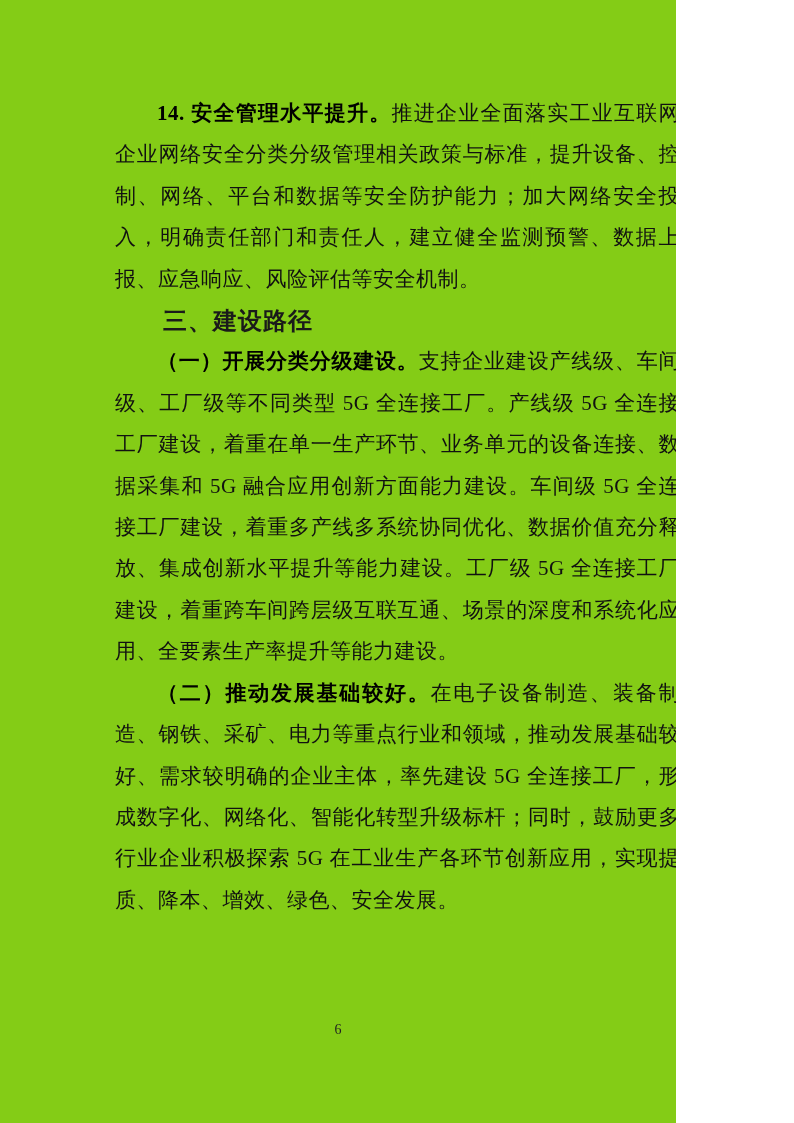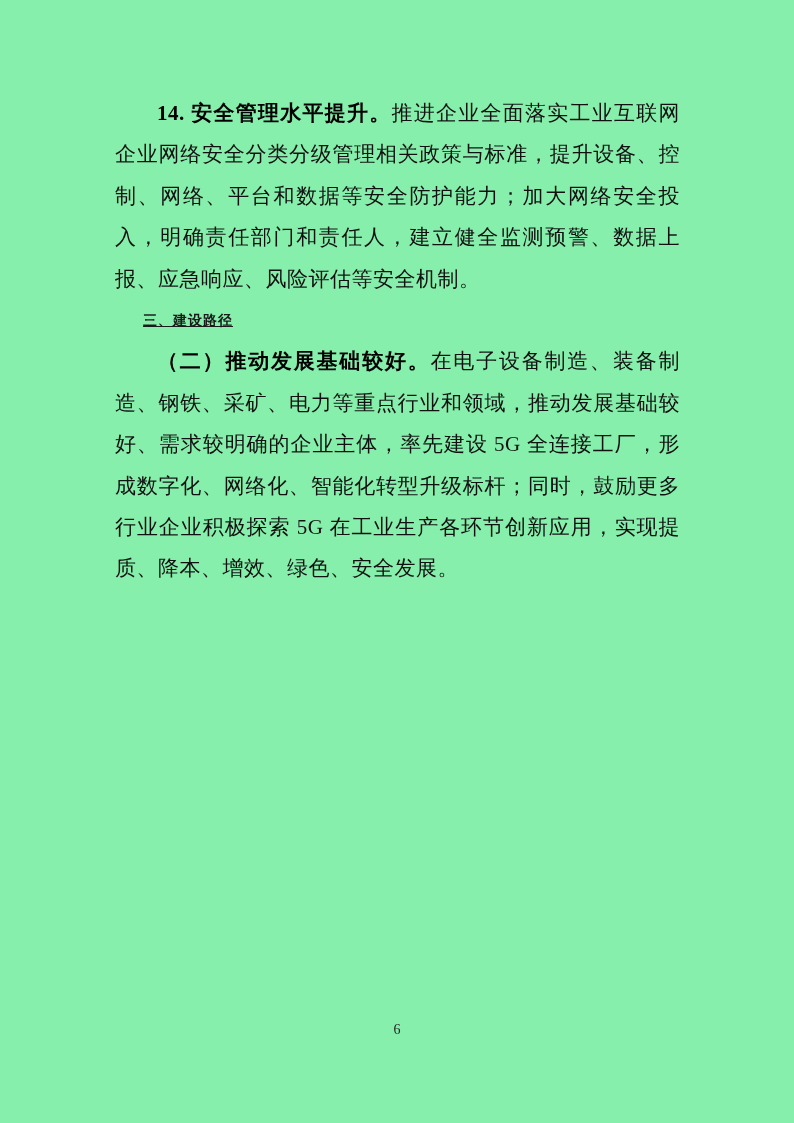--- a/index.html
+++ b/index.html
@@ -2,23 +2,23 @@
 <html><head>
 <meta charset="utf-8">
 <style>
   html, body {
     margin: 0;
     padding: 0;
     background: #ffffff;
   }
   .page {
     position: relative;
-    width: 794px;
+    width: 676px;
     height: 1123px;
-    background: #86efac;
+    background: #84cc16;
     overflow: hidden;
     font-family: "Liberation Serif", "DejaVu Serif", serif;
   }
   .content {
     position: absolute;
     left: 115px;
     top: 93px;
     width: 565px;
   }
   .body-para {
@@ -31,26 +31,25 @@
     letter-spacing: 0.5px;
   }
   .body-para .lead {
     font-weight: bold;
     color: #000000;
   }
   .section-heading {
     margin: 0;
     font-family: "Liberation Sans", "DejaVu Sans", sans-serif;
     font-weight: bold;
-    font-size: 14px;
+    font-size: 24px;
     line-height: 41.4px;
     color: #1a1a1a;
     text-indent: 2em;
     letter-spacing: 1px;
-    text-decoration: underline;
   }
   .page-number {
     position: absolute;
     left: 0;
     right: 0;
     top: 1022px;
     text-align: center;
     font-size: 14px;
     color: #222222;
     font-family: "Liberation Serif", "DejaVu Serif", serif;
@@ -59,19 +58,20 @@
 </head>
 <body>
 
 <div class="page">
   <div class="content">
 
     <p class="body-para"><span class="lead">14. 安全管理水平提升。</span><span>推进企业全面落实工业互联网企业网络安全分类分级管理相关政策与标准，提升设备、控制、网络、平台和数据等安全防护能力；加大网络安全投入，明确责任部门和责任人，建立健全监测预警、数据上报、应急响应、风险评估等安全机制。</span></p>
 
     <h3 class="section-heading">三、建设路径</h3>
 
+    <p class="body-para"><span class="lead">（一）开展分类分级建设。</span><span>支持企业建设产线级、车间级、工厂级等不同类型 5G 全连接工厂。产线级 5G 全连接工厂建设，着重在单一生产环节、业务单元的设备连接、数据采集和 5G 融合应用创新方面能力建设。车间级 5G 全连接工厂建设，着重多产线多系统协同优化、数据价值充分释放、集成创新水平提升等能力建设。工厂级 5G 全连接工厂建设，着重跨车间跨层级互联互通、场景的深度和系统化应用、全要素生产率提升等能力建设。</span></p>
 
     <p class="body-para"><span class="lead">（二）推动发展基础较好。</span><span>在电子设备制造、装备制造、钢铁、采矿、电力等重点行业和领域，推动发展基础较好、需求较明确的企业主体，率先建设 5G 全连接工厂，形成数字化、网络化、智能化转型升级标杆；同时，鼓励更多行业企业积极探索 5G 在工业生产各环节创新应用，实现提质、降本、增效、绿色、安全发展。</span></p>
 
   </div>
 
   <div class="page-number">6</div>
 </div>
 
 </body></html>

